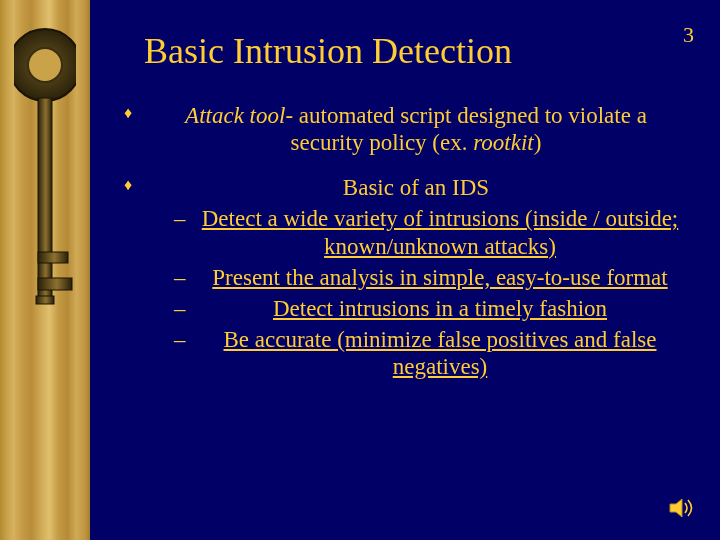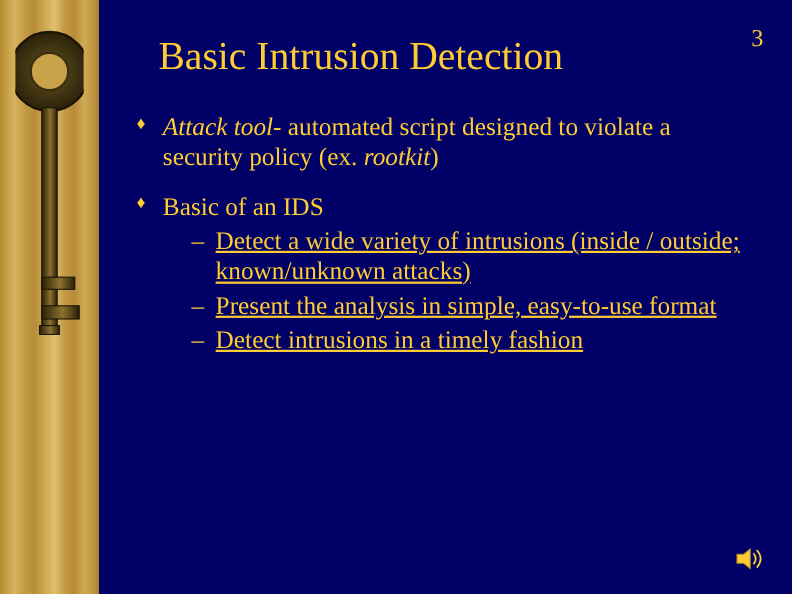--- a/index.html
+++ b/index.html
@@ -54,20 +54,21 @@
     left: 124px;
     top: 102px;
     width: 560px;
     font-size: 23px;
     line-height: 1.18;
   }
   .l1 {
     position: relative;
     padding-left: 24px;
     margin-bottom: 18px;
+    text-align: center;
   }
   .l1::before {
     content: "\2666";
     position: absolute;
     left: 0;
     top: 2px;
     font-size: 16px;
     color: #ffcc33;
   }
   .l2 {
@@ -129,20 +130,21 @@
 
     <div class="l1">
       <span class="em">Attack tool</span><span>- automated script designed to violate a security policy (ex. </span><span class="em">rootkit</span><span>)</span>
     </div>
 
     <div class="l1">
       <span>Basic of an IDS</span>
       <div class="l2"><span>Detect a wide variety of intrusions (inside / outside; known/unknown attacks)</span></div>
       <div class="l2"><span>Present the analysis in simple, easy-to-use format</span></div>
       <div class="l2"><span>Detect intrusions in a timely fashion</span></div>
+      <div class="l2"><span>Be accurate (minimize false positives and false negatives)</span></div>
     </div>
 
   </div>
 
   <svg class="sound-icon" viewBox="0 0 28 24">
     <polygon points="2,8 8,8 14,3 14,21 8,16 2,16" fill="#ffcc33" stroke="#b38f1f" stroke-width="1"></polygon>
     <path d="M17,7 Q21,12 17,17" fill="none" stroke="#ffcc33" stroke-width="1.6"></path>
     <path d="M20,4 Q27,12 20,20" fill="none" stroke="#ffcc33" stroke-width="1.6"></path>
   </svg>
 

